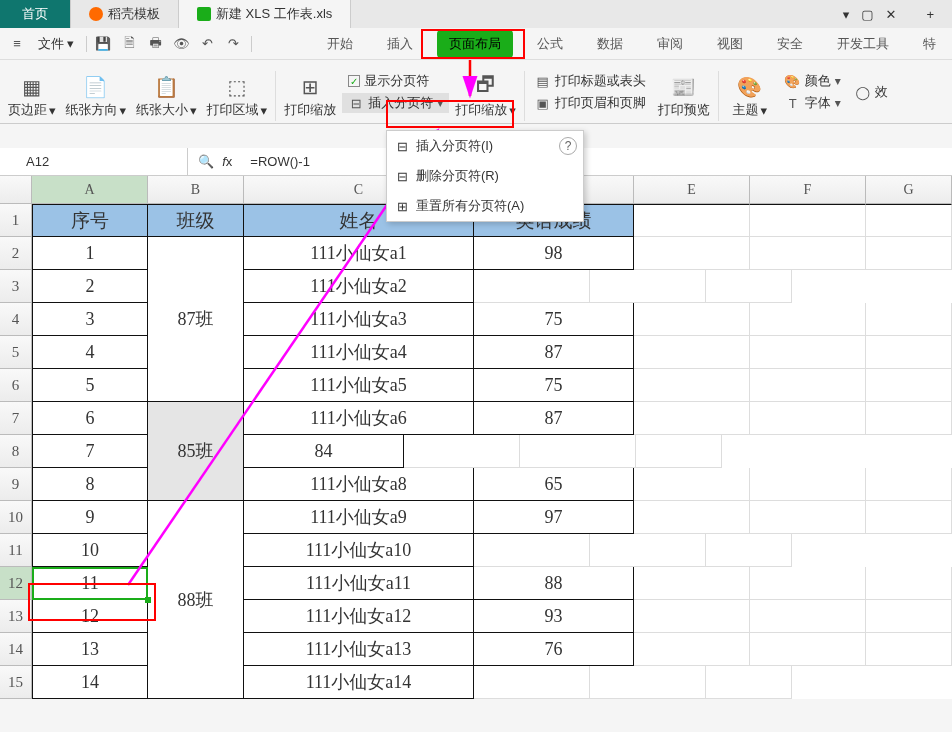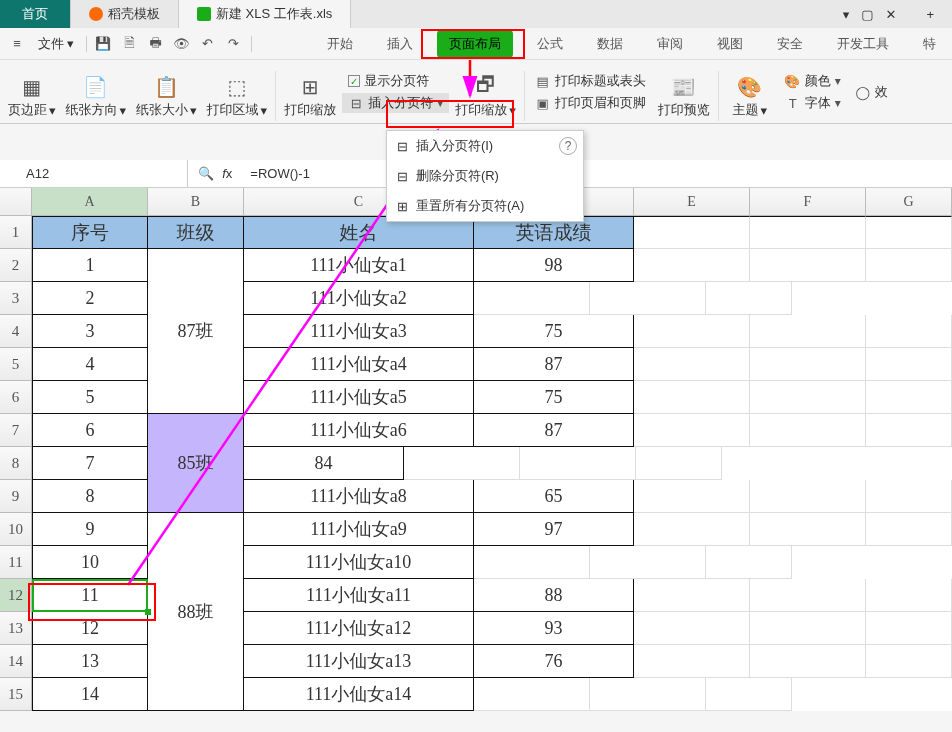--- a/index.html
+++ b/index.html
@@ -26,21 +26,21 @@
 .rib-btn .ico{width:28px;height:28px;display:flex;align-items:center;justify-content:center;font-size:20px;color:#555}
 .rib-btn .lbl{display:flex;align-items:center;gap:2px;white-space:nowrap}
 .rib-stack{display:flex;flex-direction:column;justify-content:center;height:58px;gap:2px}
 .rib-small{display:flex;align-items:center;gap:4px;padding:2px 6px;font-size:12px;color:#555;white-space:nowrap;height:20px}
 .rib-small .sico{width:16px;height:16px;display:flex;align-items:center;justify-content:center;color:#555}
 .rib-sep{width:1px;height:50px;background:#ddd;margin:0 2px}
 .dropdown{position:absolute;left:386px;top:130px;width:198px;background:#fff;border:1px solid #ccc;box-shadow:2px 2px 6px rgba(0,0,0,0.2);z-index:10}
 .dd-item{display:flex;align-items:center;gap:8px;padding:6px 10px;font-size:13px;color:#333}
 .dd-item.disabled{color:#aaa}
 .dd-help{position:absolute;right:6px;top:6px;width:18px;height:18px;border:1px solid #aaa;border-radius:50%;display:flex;align-items:center;justify-content:center;font-size:12px;color:#666}
-.fbar{display:flex;align-items:center;height:28px;background:#fff;border-bottom:1px solid #ccc;margin-top:36px}
+.fbar{display:flex;align-items:center;height:28px;background:#fff;border-bottom:1px solid #ccc;margin-top:24px}
 .namebox{width:188px;padding:0 26px;border-right:1px solid #ccc;font-size:13px;color:#333;height:28px;display:flex;align-items:center}
 .fx-icons{display:flex;gap:8px;padding:0 10px;color:#666}
 .formula{padding:0 8px;font-size:13px;color:#333}
 .grid{position:relative;background:#fff}
 .colhdr{display:flex;height:28px;background:linear-gradient(#f9f9f9,#ececec)}
 .corner{width:32px;border-right:1px solid #bbb;border-bottom:1px solid #bbb;background:linear-gradient(#f9f9f9,#ececec)}
 .ch{border-right:1px solid #bbb;border-bottom:1px solid #bbb;display:flex;align-items:center;justify-content:center;font-size:14px;color:#555;font-family:"Times New Roman",serif}
 .w-a{width:116px}.w-b{width:96px}.w-c{width:230px}.w-d{width:160px}.w-e{width:116px}.w-f{width:116px}.w-g{width:86px}
 .row{display:flex;height:33px}
 .rh{width:32px;border-right:1px solid #bbb;border-bottom:1px solid #bbb;display:flex;align-items:center;justify-content:center;font-size:15px;color:#555;background:linear-gradient(#f9f9f9,#ececec);font-family:"Times New Roman",serif}
@@ -274,21 +274,21 @@
         <div class="w-b" style="border-right:1px solid #111"></div>
         <div class="cell w-c">111小仙女a5</div>
         <div class="cell w-d">75</div>
         <div class="cell empty w-e"></div>
         <div class="cell empty w-f"></div>
         <div class="cell empty w-g"></div>
       </div>
       <div class="row">
         <div class="rh">7</div>
         <div class="cell w-a" style="border-left:1px solid #111">6</div>
-        <div class="cell w-b merged" style="height: 99px; position: absolute; left: 148px; background: #c4b5fd; top: 226px; width: 96px;">85班</div>
+        <div class="cell w-b merged" style="height: 99px; position: absolute; left: 148px; background: #e5e5e5; top: 226px; width: 96px;">85班</div>
         <div class="w-b" style="border-right:1px solid #111"></div>
         <div class="cell w-c">111小仙女a6</div>
         <div class="cell w-d">87</div>
         <div class="cell empty w-e"></div>
         <div class="cell empty w-f"></div>
         <div class="cell empty w-g"></div>
       </div>
       <div class="row">
         <div class="rh">8</div>
         <div class="cell w-a" style="border-left:1px solid #111">7</div>

